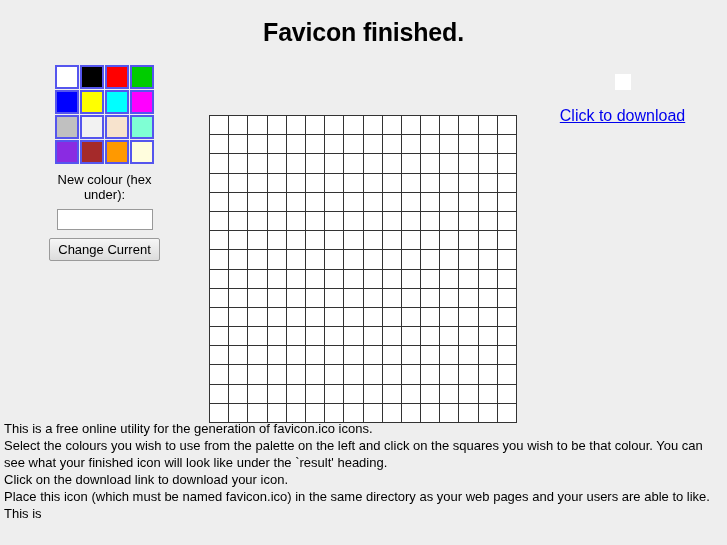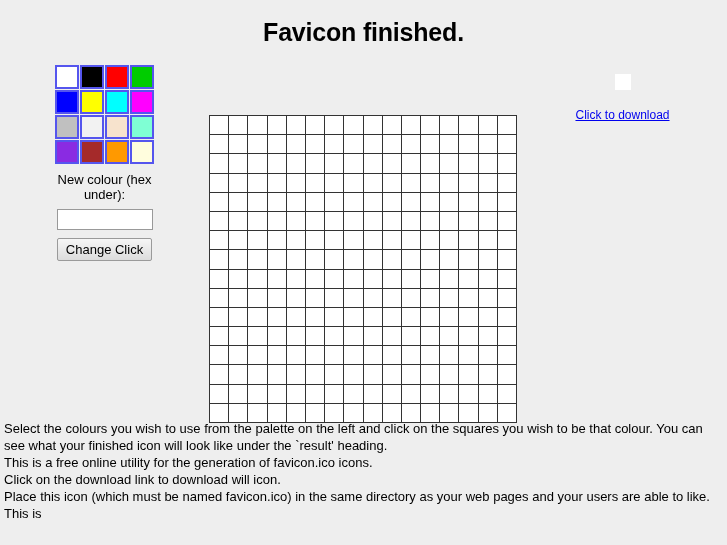--- a/index.html
+++ b/index.html
@@ -129,21 +129,21 @@
     background: #ffffff;
     cursor: pointer;
   }
   #start-again-wrap {
     text-align: center;
     margin-top: 8px;
   }
   a.plain-link {
     color: #0000ee;
     text-decoration: underline;
-    font-size: 12px;
+    font-size: 16px;
   }
 
   
   #result-column {
     position: absolute;
     left: 518px;
     top: 0px;
     width: 209px;
     text-align: center;
   }
@@ -211,21 +211,21 @@
         <div class="palette-swatch" style="background: rgb(138, 43, 226); border-color: rgb(85, 85, 238);"></div>
         <div class="palette-swatch" style="background: rgb(165, 42, 42); border-color: rgb(85, 85, 238);"></div>
         <div class="palette-swatch" style="background: rgb(255, 153, 0); border-color: rgb(85, 85, 238);"></div>
         <div class="palette-swatch" style="background: rgb(255, 253, 221); border-color: rgb(85, 85, 238);"></div>
       </div>
 
     <div id="new-colour-label">New colour (hex under):</div>
 
     <input id="hex-input" type="text" placeholder="" style="">
 
-    <button id="change-colour-button">Change Click</button>
+    <button id="change-colour-button">Change Current</button>
   </div>
 
   <div id="canvas-column">
     <div id="pixel-grid">
         <div class="pixel-cell" style="background: rgb(255, 255, 255);"></div>
         <div class="pixel-cell" style="background: rgb(255, 255, 255);"></div>
         <div class="pixel-cell" style="background: rgb(255, 255, 255);"></div>
         <div class="pixel-cell" style="background: rgb(255, 255, 255);"></div>
         <div class="pixel-cell" style="background: rgb(255, 255, 255);"></div>
         <div class="pixel-cell" style="background: rgb(255, 255, 255);"></div>
@@ -486,18 +486,18 @@
     <div id="result-preview" style="background: rgb(255, 255, 255);"></div>
     <div id="download-wrap">
       <a href="#" class="plain-link">Click to download</a>
     </div>
   </div>
 
 </div>
 
 <div id="instructions">
   <div id="instructions-body">
+      <p class="instruction-line">This is a free online utility for the generation of favicon.ico icons.</p>
       <p class="instruction-line">Select the colours you wish to use from the palette on the left and click on the squares you wish to be that colour. You can see what your finished icon will look like under the `result' heading.</p>
-      <p class="instruction-line">This is a free online utility for the generation of favicon.ico icons.</p>
-      <p class="instruction-line">Click on the download link to download will icon.</p>
+      <p class="instruction-line">Click on the download link to download your icon.</p>
       <p class="instruction-line">Place this icon (which must be named favicon.ico) in the same directory as your web pages and your users are able to like. This is</p>
     </div>
 </div>
 
 </body></html>

